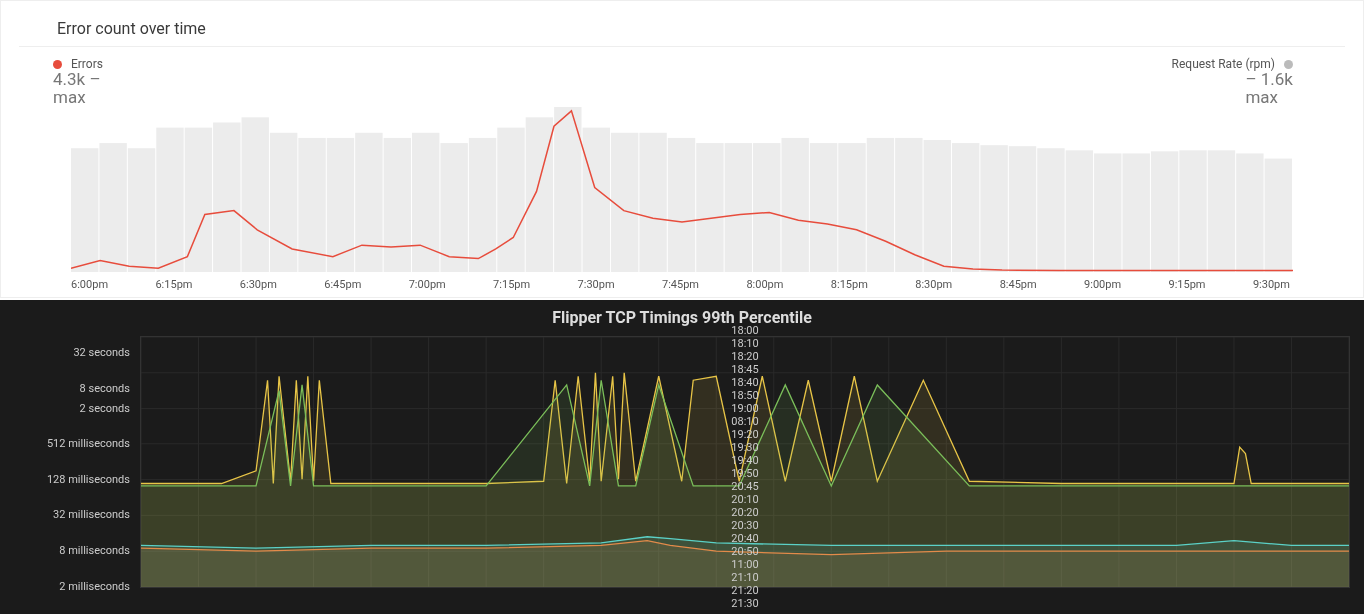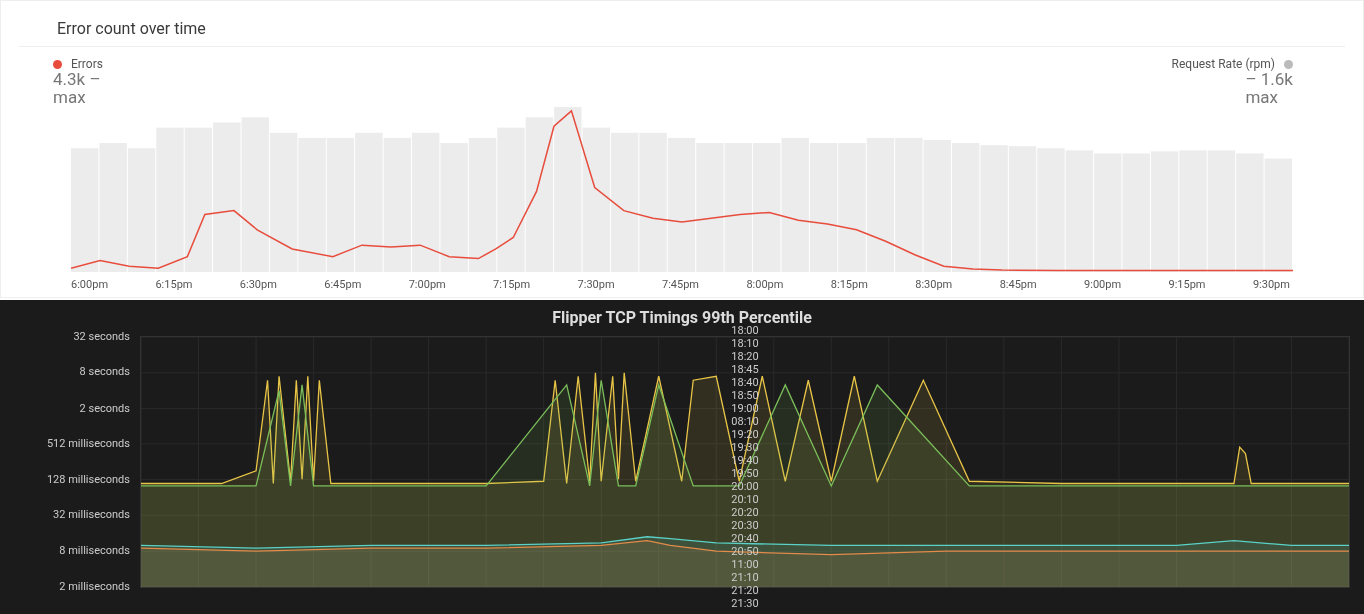--- a/index.html
+++ b/index.html
@@ -127,22 +127,22 @@
         <span class="xtick-top">9:00pm</span>
         <span class="xtick-top">9:15pm</span>
         <span class="xtick-top">9:30pm</span>
       </div>
 </div>
 
 <div class="panel-bottom">
   <div class="bottom-title">Flipper TCP Timings 99th Percentile</div>
 
   <div class="yaxis-bottom" id="yaxis-bottom">
-        <div class="ytick-b" style="top: 0px;">32 seconds</div>
-        <div class="ytick-b" style="top: 35px; text-align: right;">8 seconds</div>
+        <div class="ytick-b" style="top: 16px;">32 seconds</div>
+        <div class="ytick-b" style="top: 52px; text-align: right;">8 seconds</div>
         <div class="ytick-b" style="top: 71.6036px;">2 seconds</div>
         <div class="ytick-b" style="top: 106.793px; margin-left: 6px;">512 milliseconds</div>
         <div class="ytick-b" style="top: 142.595px; margin-left: 44px;">128 milliseconds</div>
         <div class="ytick-b" style="top: 178.396px;">32 milliseconds</div>
         <div class="ytick-b" style="top: 214.198px;">8 milliseconds</div>
         <div class="ytick-b" style="top: 250px;">2 milliseconds</div>
       </div>
   <div class="plot-bottom-area">
     <svg id="svg-bottom" width="100%" height="100%" preserveAspectRatio="none" viewBox="0 0 1208 250">
           <line x1="0" y1="0" x2="1208" y2="0" stroke="#2a2a2a"></line>
@@ -191,21 +191,21 @@
         <span class="xtick-b">18:20</span>
         <span class="xtick-b">18:45</span>
         <span class="xtick-b">18:40</span>
         <span class="xtick-b">18:50</span>
         <span class="xtick-b">19:00</span>
         <span class="xtick-b">08:10</span>
         <span class="xtick-b">19:20</span>
         <span class="xtick-b">19:30</span>
         <span class="xtick-b">19:40</span>
         <span class="xtick-b">19:50</span>
-        <span class="xtick-b">20:00</span>
+        <span class="xtick-b">20:45</span>
         <span class="xtick-b">20:10</span>
         <span class="xtick-b">20:20</span>
         <span class="xtick-b">20:30</span>
         <span class="xtick-b">20:40</span>
         <span class="xtick-b">20:50</span>
         <span class="xtick-b">11:00</span>
         <span class="xtick-b">21:10</span>
         <span class="xtick-b">21:20</span>
         <span class="xtick-b">21:30</span>
       </div>

